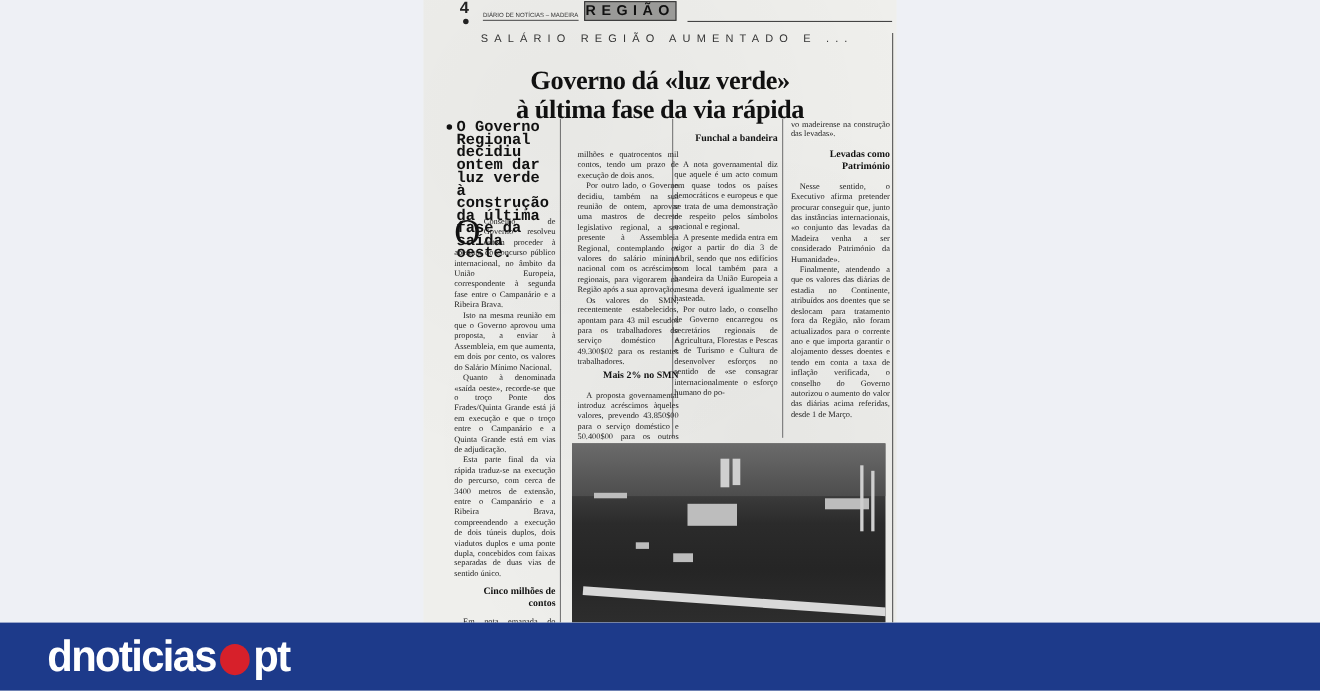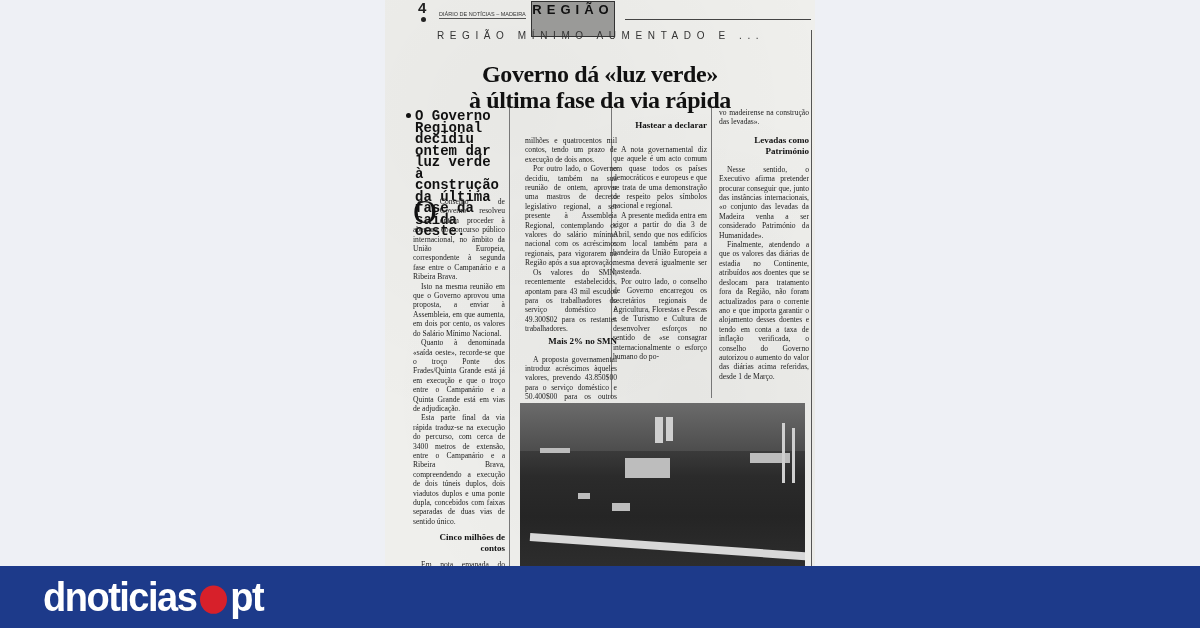--- a/index.html
+++ b/index.html
@@ -2,21 +2,21 @@
 <html><head>
 <meta charset="utf-8">
 <style>
   html,body{margin:0;padding:0;}
   body{width:1200px;height:628px;overflow:hidden;background:#eef0f5;position:relative;font-family:"Liberation Serif",serif;}
   .page{position:absolute;left:385px;top:0;width:430px;height:566px;background:#efefec;overflow:hidden;
         background-image:radial-gradient(circle at 30% 20%,rgba(0,0,0,0.03),transparent 60%),radial-gradient(circle at 70% 70%,rgba(0,0,0,0.04),transparent 60%);}
   .pagenum{position:absolute;left:33px;top:-1px;font-family:"Liberation Sans",sans-serif;font-weight:bold;font-size:15px;color:#222;}
   .pagedot{position:absolute;left:36px;top:17px;width:5px;height:5px;border-radius:50%;background:#222;}
   .paper-name{position:absolute;left:54px;top:11px;font-family:"Liberation Sans",sans-serif;font-size:5.5px;color:#333;border-bottom:1px solid #555;padding-bottom:1px;letter-spacing:0;}
-  .section-box{position:absolute;left:146px;top:1px;width:84px;height:36px;background:#9a9a98;border:1.5px solid #333;box-sizing:border-box;
+  .section-box{position:absolute;left:146px;top:1px;width:84px;height:18px;background:#9a9a98;border:1.5px solid #333;box-sizing:border-box;
                font-family:"Liberation Sans",sans-serif;font-weight:bold;font-size:13px;letter-spacing:5px;color:#111;text-align:center;line-height:16px;}
   .section-rule{position:absolute;left:240px;top:19px;width:186px;height:1px;background:#444;}
   .kicker{position:absolute;left:52px;top:30px;font-family:"Liberation Sans",sans-serif;font-size:10px;letter-spacing:5.6px;color:#333;white-space:nowrap;}
   .vrule-right{position:absolute;left:426px;top:30px;width:1px;height:536px;background:#555;}
   .headline{position:absolute;left:20px;top:61px;width:390px;text-align:center;font-family:"Liberation Serif",serif;font-weight:bold;font-size:24px;line-height:26px;color:#111;letter-spacing:-0.4px;}
   .lead{position:absolute;left:30px;top:111px;width:88px;font-family:Liberation Mono, monospace;font-weight:bold;font-size:14px;line-height:11.5px;color:#111;}
   .lead-bullet{position:absolute;left:-9px;top:2px;width:5px;height:5px;border-radius:50%;background:#111;}
   .col{position:absolute;font-family:"Liberation Serif",serif;font-size:7.6px;line-height:9.4px;color:#222;text-align:justify;}
   .col p{margin:0;text-indent:8px;}
   .col p.noindent{text-indent:0;}
@@ -40,21 +40,21 @@
 </style>
 </head>
 <body>
 
 <div class="page">
   <div class="pagenum">4</div>
   <div class="pagedot"></div>
   <div class="paper-name">DIÁRIO DE NOTÍCIAS – MADEIRA</div>
   <div class="section-box">REGIÃO</div>
   <div class="section-rule"></div>
-  <div class="kicker">REGIÃO MÍNIMO AUMENTADO E ...</div>
+  <div class="kicker">SALÁRIO REGIÃO AUMENTADO E ...</div>
   <div class="vrule-right"></div>
 
   <div class="headline">
     <div>Governo dá «luz verde»</div>
     <div>à última fase da via rápida</div>
   </div>
 
   <div class="lead">
     <span class="lead-bullet"></span>
     <span>O Governo Regional decidiu ontem dar luz verde à construção da última fase da saída oeste.</span>
@@ -79,21 +79,21 @@
   <div class="col c2">
     <p class="noindent">milhões e quatrocentos mil contos, tendo um prazo de execução de dois anos.</p>
     <p>Por outro lado, o Governo decidiu, também na sua reunião de ontem, aprovar uma mastros de decreto legislativo regional, a ser presente à Assembleia Regional, contemplando os valores do salário mínimo nacional com os acréscimos regionais, para vigorarem na Região após a sua aprovação.</p>
     <p>Os valores do SMN, recentemente estabelecidos, apontam para 43 mil escudos para os trabalhadores do serviço doméstico e 49.300$02 para os restantes trabalhadores.</p>
     <h4 style="margin:2px 0 8px 0;">Mais 2% no SMN</h4>
     <p>A proposta governamental introduz acréscimos àqueles valores, prevendo 43.850$00 para o serviço doméstico e 50.400$00 para os outros sectores de actividade.</p>
     <p>Na nota, o Governo sublinha que os aumentos traduzem os referenciais usuais dos custos de insularidade (mais 2%).</p>
   </div>
 
   <div class="col c3">
-    <h4 style="margin:12px 0 14px 0;">Hastear a declarar</h4>
+    <h4 style="margin:12px 0 14px 0;">Funchal a bandeira</h4>
     <p>A nota governamental diz que aquele é um acto comum em quase todos os países democráticos e europeus e que se trata de uma demonstração de respeito pelos símbolos nacional e regional.</p>
     <p>A presente medida entra em vigor a partir do dia 3 de Abril, sendo que nos edifícios com local também para a bandeira da União Europeia a mesma deverá igualmente ser hasteada.</p>
     <p>Por outro lado, o conselho de Governo encarregou os secretários regionais de Agricultura, Florestas e Pescas e de Turismo e Cultura de desenvolver esforços no sentido de «se consagrar internacionalmente o esforço humano do po-</p>
   </div>
 
   <div class="col c4">
     <p class="noindent">vo madeirense na construção das levadas».</p>
     <h4 style="margin:8px 0 8px 0;">Levadas como Património</h4>
     <p>Nesse sentido, o Executivo afirma pretender procurar conseguir que, junto das instâncias internacionais, «o conjunto das levadas da Madeira venha a ser considerado Património da Humanidade».</p>
     <p>Finalmente, atendendo a que os valores das diárias de estadia no Continente, atribuídos aos doentes que se deslocam para tratamento fora da Região, não foram actualizados para o corrente ano e que importa garantir o alojamento desses doentes e tendo em conta a taxa de inflação verificada, o conselho do Governo autorizou o aumento do valor das diárias acima referidas, desde 1 de Março.</p>

